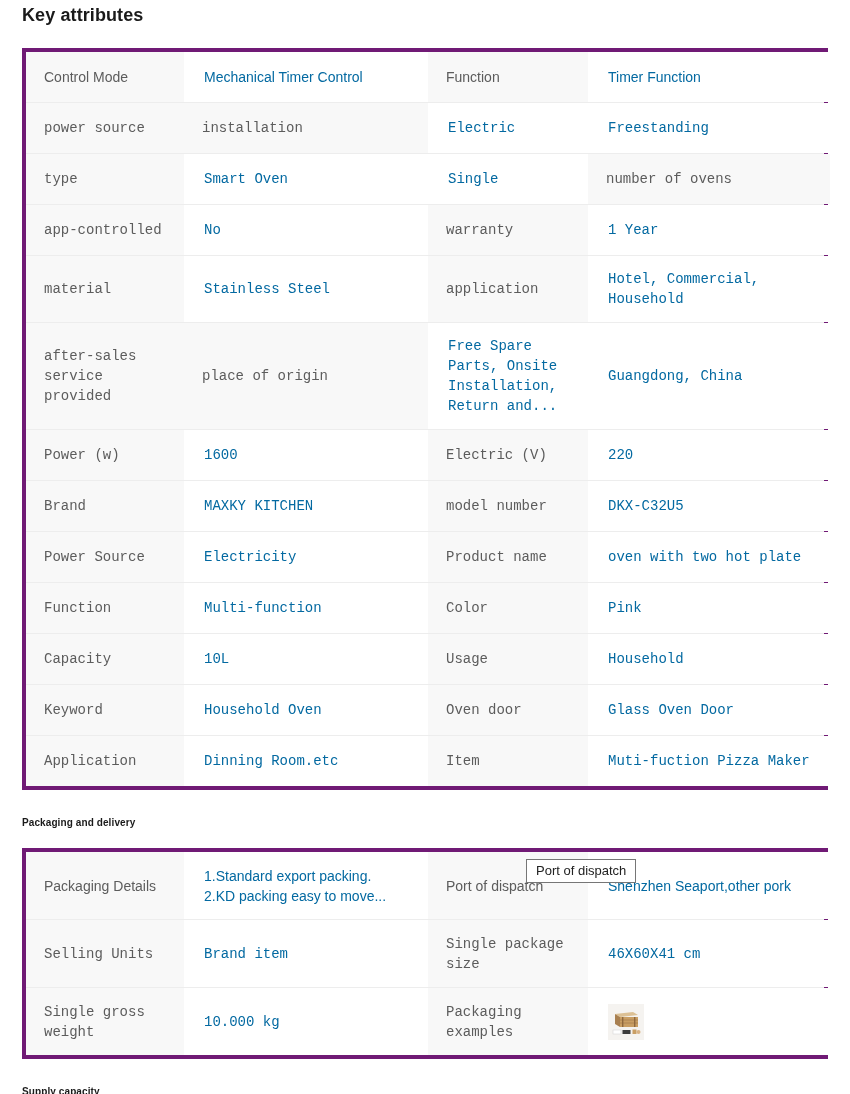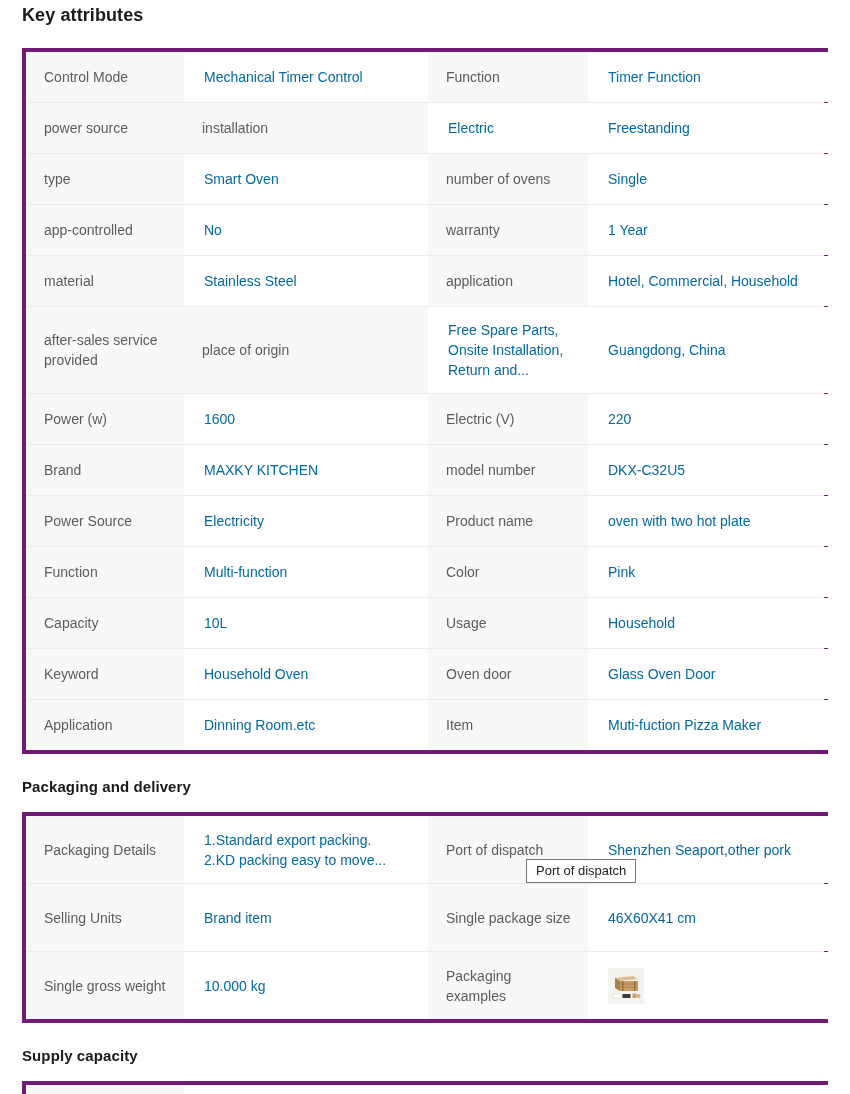--- a/index.html
+++ b/index.html
@@ -7,39 +7,39 @@
   .page {
     position: relative;
     width: 850px;
     height: 1094px;
     overflow: hidden;
     background: #fff;
     box-sizing: border-box;
     padding: 5px 22px 0 22px;
   }
   h2 {
-    font-size: 15px;
+    font-size: 10px;
     line-height: 18px;
     font-weight: 700;
     color: #1a1a1a;
     margin: 24px 0 16px 0;
     letter-spacing: 0.1px;
   }
   h2.first {
     font-size: 18px;
     line-height: 20px;
     margin: 0 0 23px 0;
   }
   .tbl {
     border: 4px solid #701a75;
     width: 806px;
     box-sizing: border-box;
   }
   .row { display: grid; }
-  .row + .row { border-top: 1px solid #ededed; }
+  .row + .row { border-top: 1px solid #ededed; font-family: Liberation Mono, monospace; }
   .t1 .row, .t2 .row { grid-template-columns: 158px 244px 160px 242px; }
   .t3 .row { grid-template-columns: 158px 646px; }
   .t1 .row { min-height: 50px; }
   .t2 .row { min-height: 67px; }
   .t3 .row { min-height: 50px; }
   .cell {
     display: flex;
     align-items: center;
     box-sizing: border-box;
     font-size: 14px;
@@ -91,22 +91,22 @@
       </div>
       <div class="row">
         <div class="cell label">power source</div>
         <div class="cell label">installation</div>
         <div class="cell value">Electric</div>
         <div class="cell value">Freestanding</div>
       </div>
       <div class="row">
         <div class="cell label">type</div>
         <div class="cell value">Smart Oven</div>
+        <div class="cell value">Single</div>
         <div class="cell label">number of ovens</div>
-        <div class="cell value">Single</div>
       </div>
       <div class="row">
         <div class="cell label">app-controlled</div>
         <div class="cell value">No</div>
         <div class="cell label">warranty</div>
         <div class="cell value">1 Year</div>
       </div>
       <div class="row">
         <div class="cell label">material</div>
         <div class="cell value">Stainless Steel</div>

